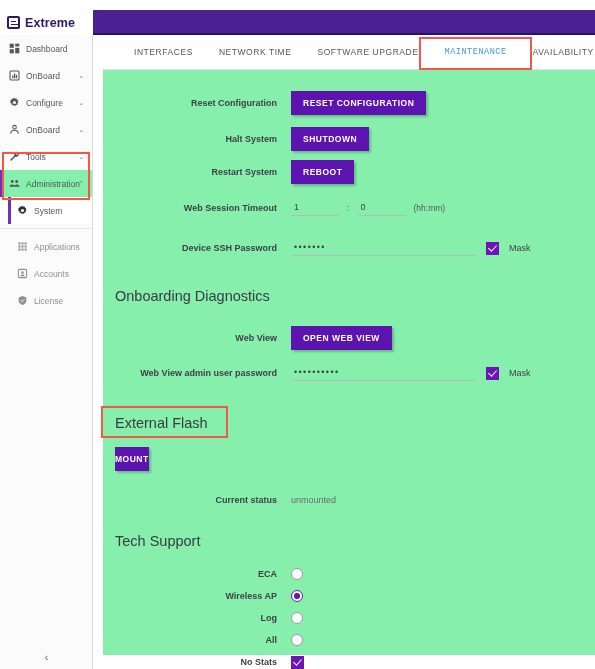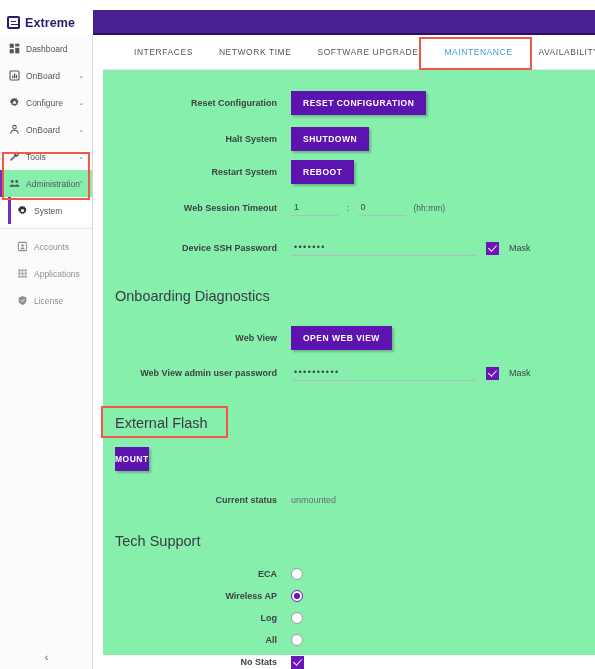--- a/index.html
+++ b/index.html
@@ -82,21 +82,21 @@
   .tabs {
     position: relative; height: 35px; background: #ffffff;
     border-bottom: 1px solid #e3e3e8;
     display: flex; align-items: center; padding-left: 18px; gap: 0;
   }
   .tab {
     position: relative; height: 35px; display: flex; align-items: center;
     padding: 0 13px; font-size: 8.5px; letter-spacing: .55px;
     color: #55555e; white-space: nowrap;
   }
-  .tab.active { color: #3e9bdd; }
+  .tab.active { color: #3e9bdd; font-family: Liberation Mono, monospace; }
   .tab.active::after {
     content: ""; position: absolute; left: 6px; right: 6px; bottom: 0;
     height: 2px; background: #5b21b6;
   }
   .annot {
     position: absolute; border: 2px solid #f4564a; pointer-events: none;
   }
   #annot-tab  { left: 316px; top: 2px; width: 113px; height: 33px; }
   #annot-admin{ left: 2px;  top: 142px; width: 88px; height: 48px; }
   #annot-flash{ left: 8px;  top: 368px; width: 127px; height: 32px; }
@@ -240,49 +240,49 @@
 
     <div class="nav-item sub selected">
       <svg class="ico" viewBox="0 0 16 16">
         <path d="M8 1.2l1.3 1.5 1.9-.5.4 1.9 1.9.5-.8 1.8 1.2 1.6-1.6 1.1.2 2-2 .1-.9 1.8-1.6-1.1-1.6 1.1-.9-1.8-2-.1.2-2L1.3 8l1.2-1.6-.8-1.8 1.9-.5.4-1.9 1.9.5z" fill="#2e2e36"></path>
         <circle cx="8" cy="8" r="2.3" fill="#ffffff"></circle>
       </svg>
       <span class="nav-label">System</span>
     </div>
 
     <div class="nav-sep"></div>
-
-    <div class="nav-item sub">
-      <svg class="ico" viewBox="0 0 16 16">
-        <rect x="2" y="2" width="12" height="12" rx="1.5" fill="none" stroke="#8e8e98" stroke-width="1.5"></rect>
-        <circle cx="8" cy="6.4" r="1.8" fill="#8e8e98"></circle>
-        <path d="M4.8 12c0-1.8 1.4-2.7 3.2-2.7s3.2.9 3.2 2.7z" fill="#8e8e98"></path>
-      </svg>
-      <span class="nav-label" style="color:#8e8e98">Accounts</span>
-    </div>
 
     <div class="nav-item sub">
       <svg class="ico" viewBox="0 0 16 16">
         <g fill="#8e8e98">
           <rect x="2" y="2" width="3" height="3"></rect>
             <rect x="6.5" y="2" width="3" height="3"></rect>
             <rect x="11" y="2" width="3" height="3"></rect>
           <rect x="2" y="6.5" width="3" height="3"></rect>
             <rect x="6.5" y="6.5" width="3" height="3"></rect>
             <rect x="11" y="6.5" width="3" height="3"></rect>
           <rect x="2" y="11" width="3" height="3"></rect>
             <rect x="6.5" y="11" width="3" height="3"></rect>
             <rect x="11" y="11" width="3" height="3"></rect>
         </g>
       </svg>
       <span class="nav-label" style="color:#8e8e98">Applications</span>
     </div>
 
     <div class="nav-item sub">
       <svg class="ico" viewBox="0 0 16 16">
+        <rect x="2" y="2" width="12" height="12" rx="1.5" fill="none" stroke="#8e8e98" stroke-width="1.5"></rect>
+        <circle cx="8" cy="6.4" r="1.8" fill="#8e8e98"></circle>
+        <path d="M4.8 12c0-1.8 1.4-2.7 3.2-2.7s3.2.9 3.2 2.7z" fill="#8e8e98"></path>
+      </svg>
+      <span class="nav-label" style="color:#8e8e98">Accounts</span>
+    </div>
+
+    <div class="nav-item sub">
+      <svg class="ico" viewBox="0 0 16 16">
         <path d="M8 1.3l5.6 2.2v4.3c0 3.4-2.3 6-5.6 6.9-3.3-.9-5.6-3.5-5.6-6.9V3.5z" fill="#8e8e98"></path>
         <path d="M5.6 7.8l1.8 1.9 3.2-3.4" fill="none" stroke="#fbfbfc" stroke-width="1.4"></path>
       </svg>
       <span class="nav-label" style="color:#8e8e98">License</span>
     </div>
 
     <div class="collapse-btn">‹</div>
   </div>
 
   <div class="content">

